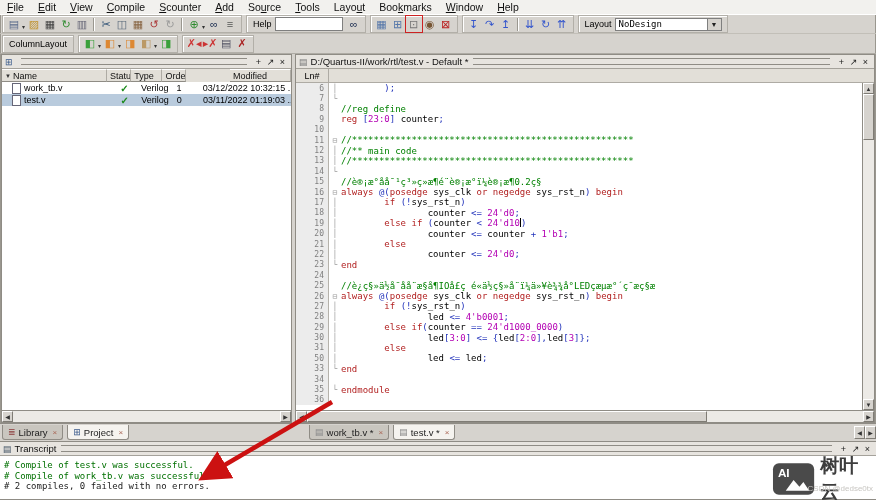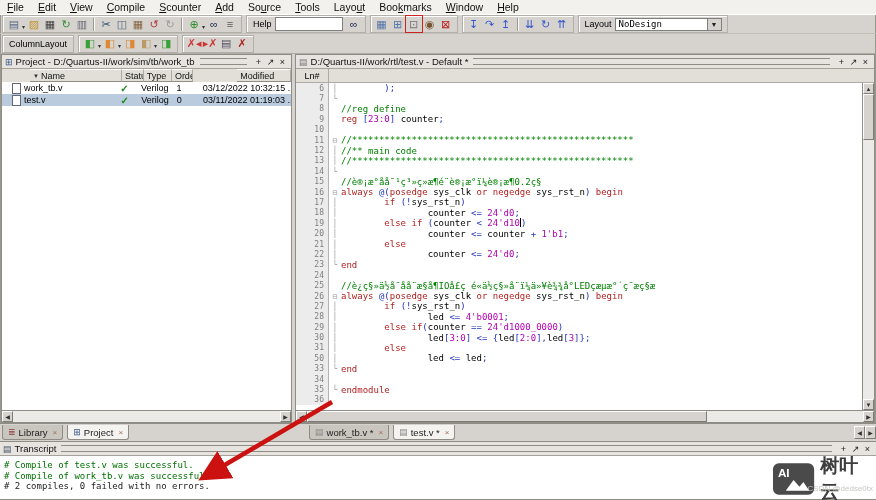--- a/index.html
+++ b/index.html
@@ -174,28 +174,27 @@
       <span class="tbtn" style="color: rgb(204, 51, 51);">✗◂</span>
       <span class="tbtn" style="color: rgb(204, 51, 51);">▸✗</span>
       <span class="tbtn" style="color: rgb(85, 85, 102);">▤</span>
       <span class="tbtn" style="color: rgb(170, 34, 34);">✗</span>
     </div>
 </div>
 
 <div class="panel" style="left:1px;top:54px;width:291px;height:369px;">
   <div class="phead">
     <span class="picon" style="color:#3a5a8b;">⊞</span>
-    <span class="ptitle">Project - D:/Quartus-II/work/sim/tb/work_tb</span>
     <span class="pgrip"></span>
     <span class="pbtn">+</span>
     <span class="pbtn">↗</span>
     <span class="pbtn">×</span>
   </div>
   <div class="cols" id="project-cols">
-      <span class="col" style="width: 132px; margin-left: 28px;">
+      <span class="col" style="width: 132px;">
         <span class="sorticon">▼</span>
         <span>Name</span>
       </span>
       <span class="col" style="width: 29px;">
         <span>Status</span>
       </span>
       <span class="col" style="width: 38px;">
         <span>Type</span>
       </span>
       <span class="col" style="width: 28px;">

